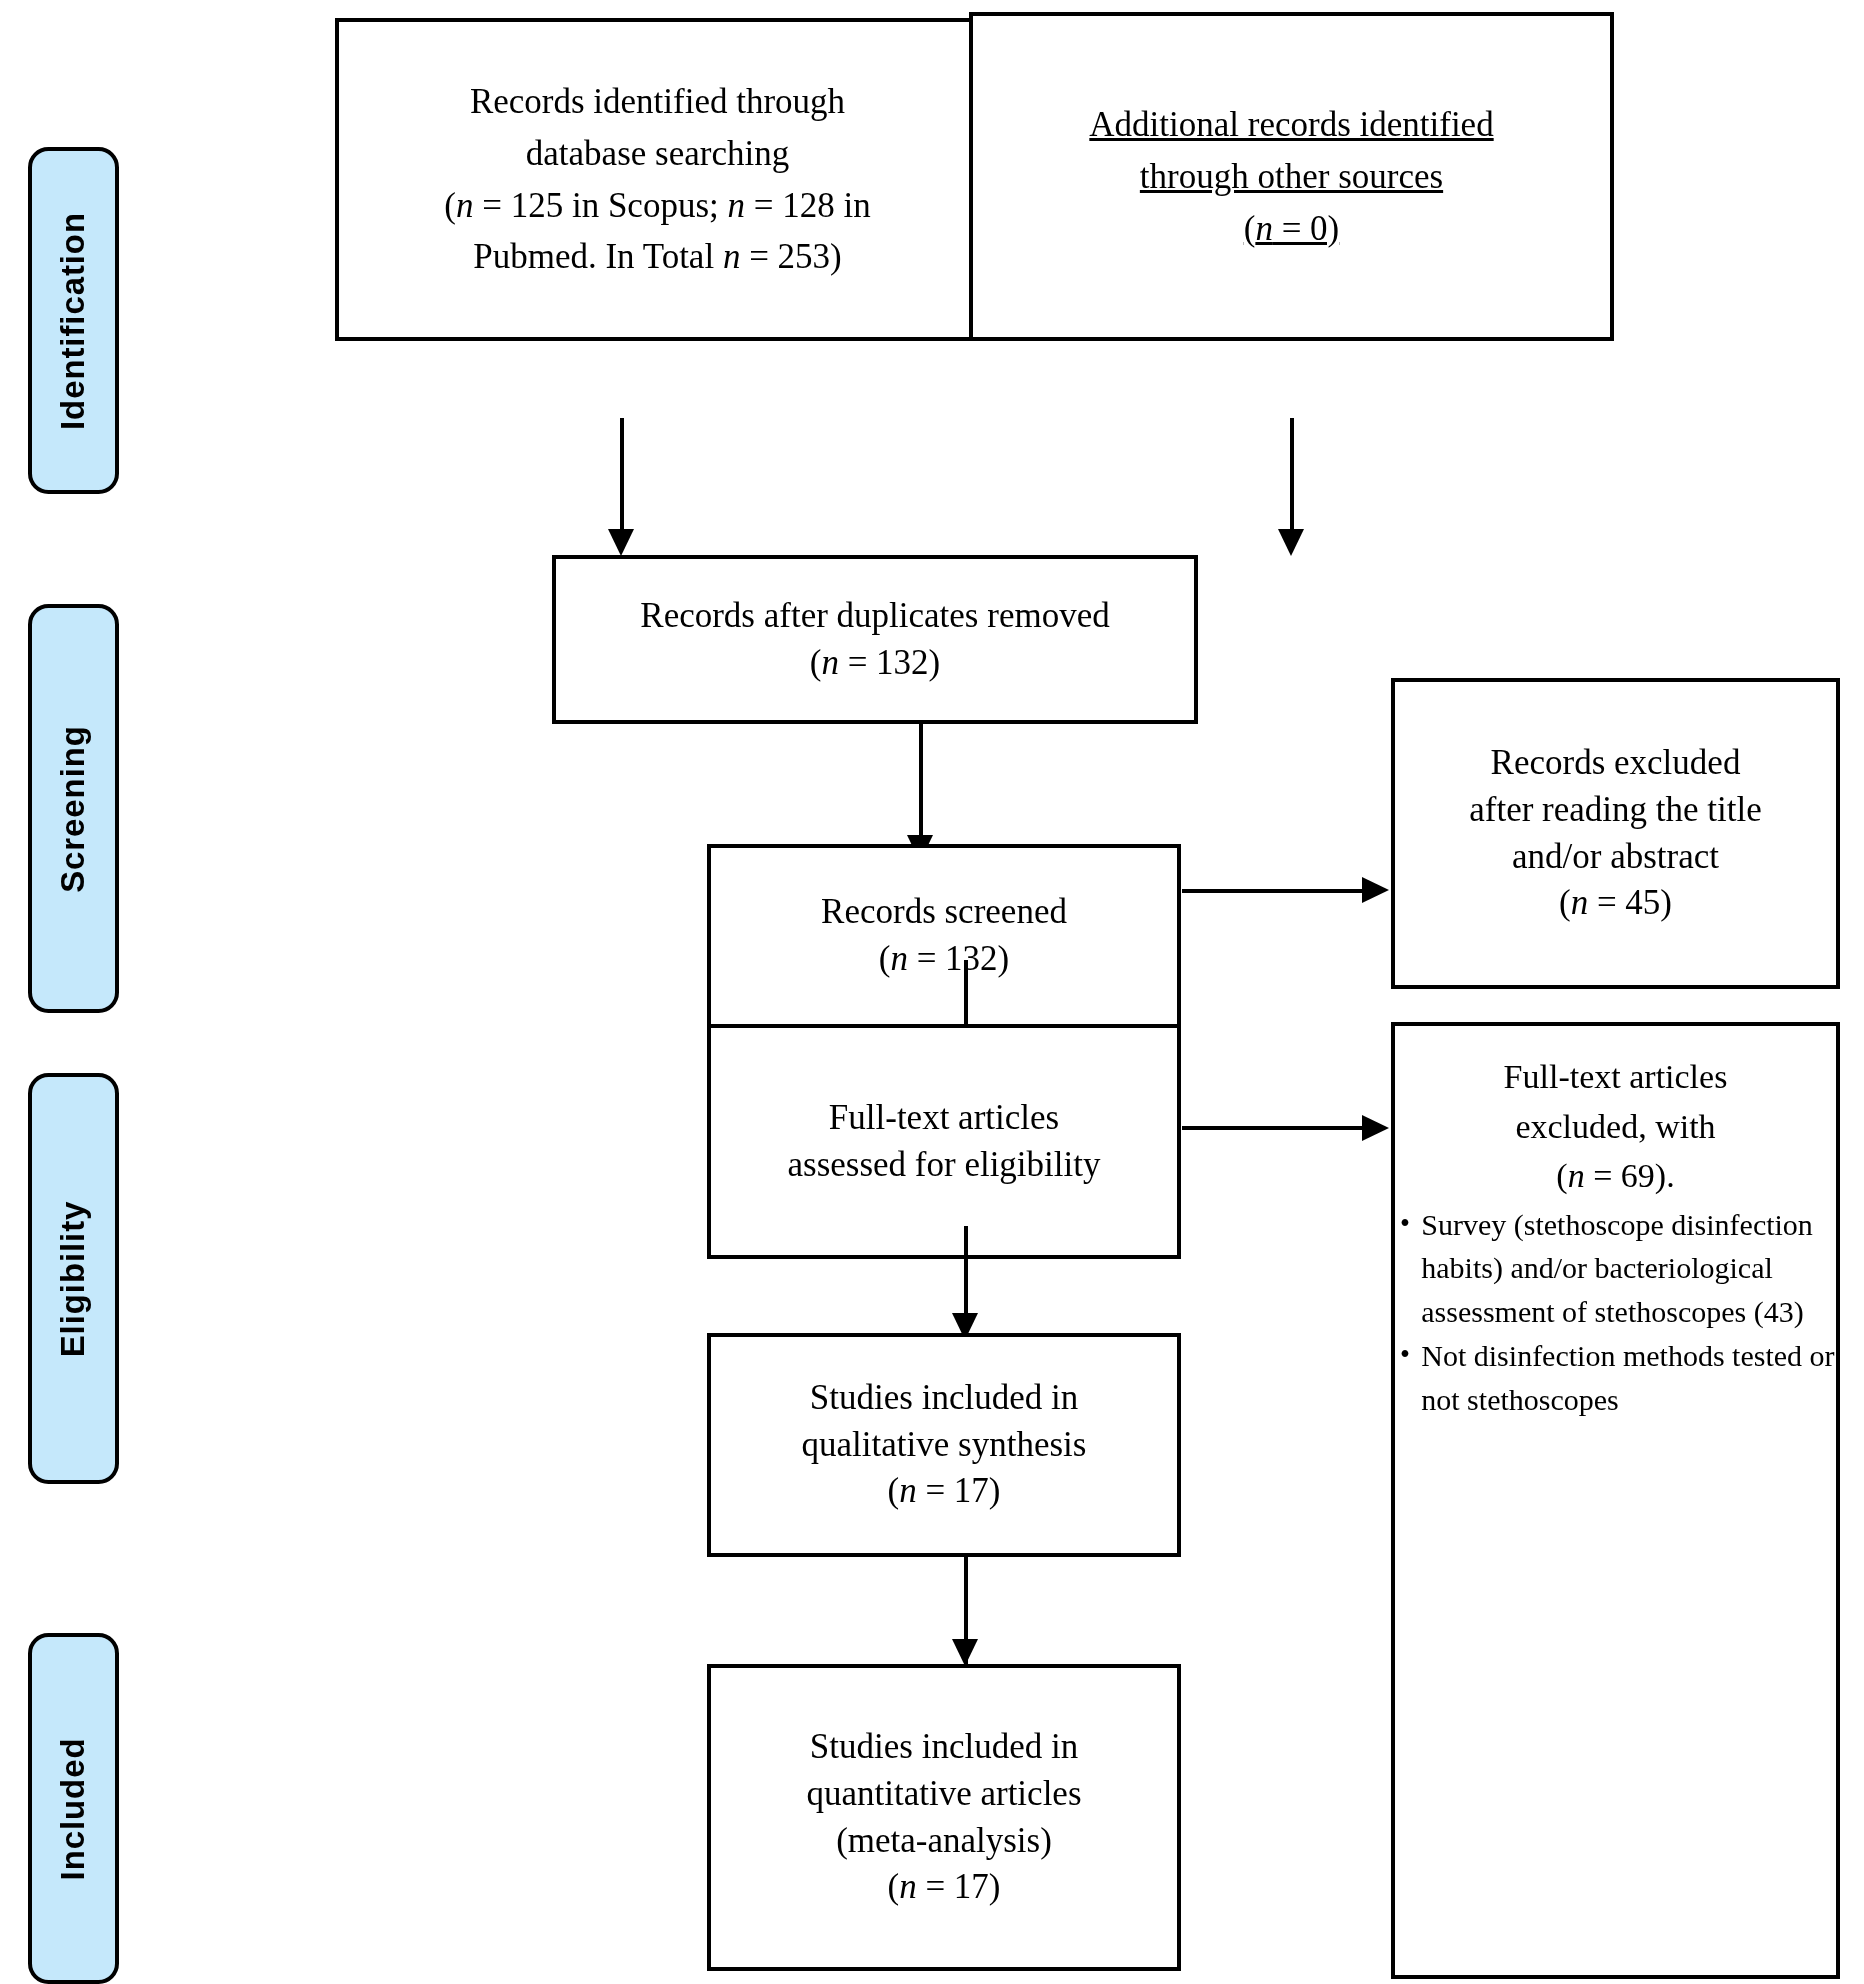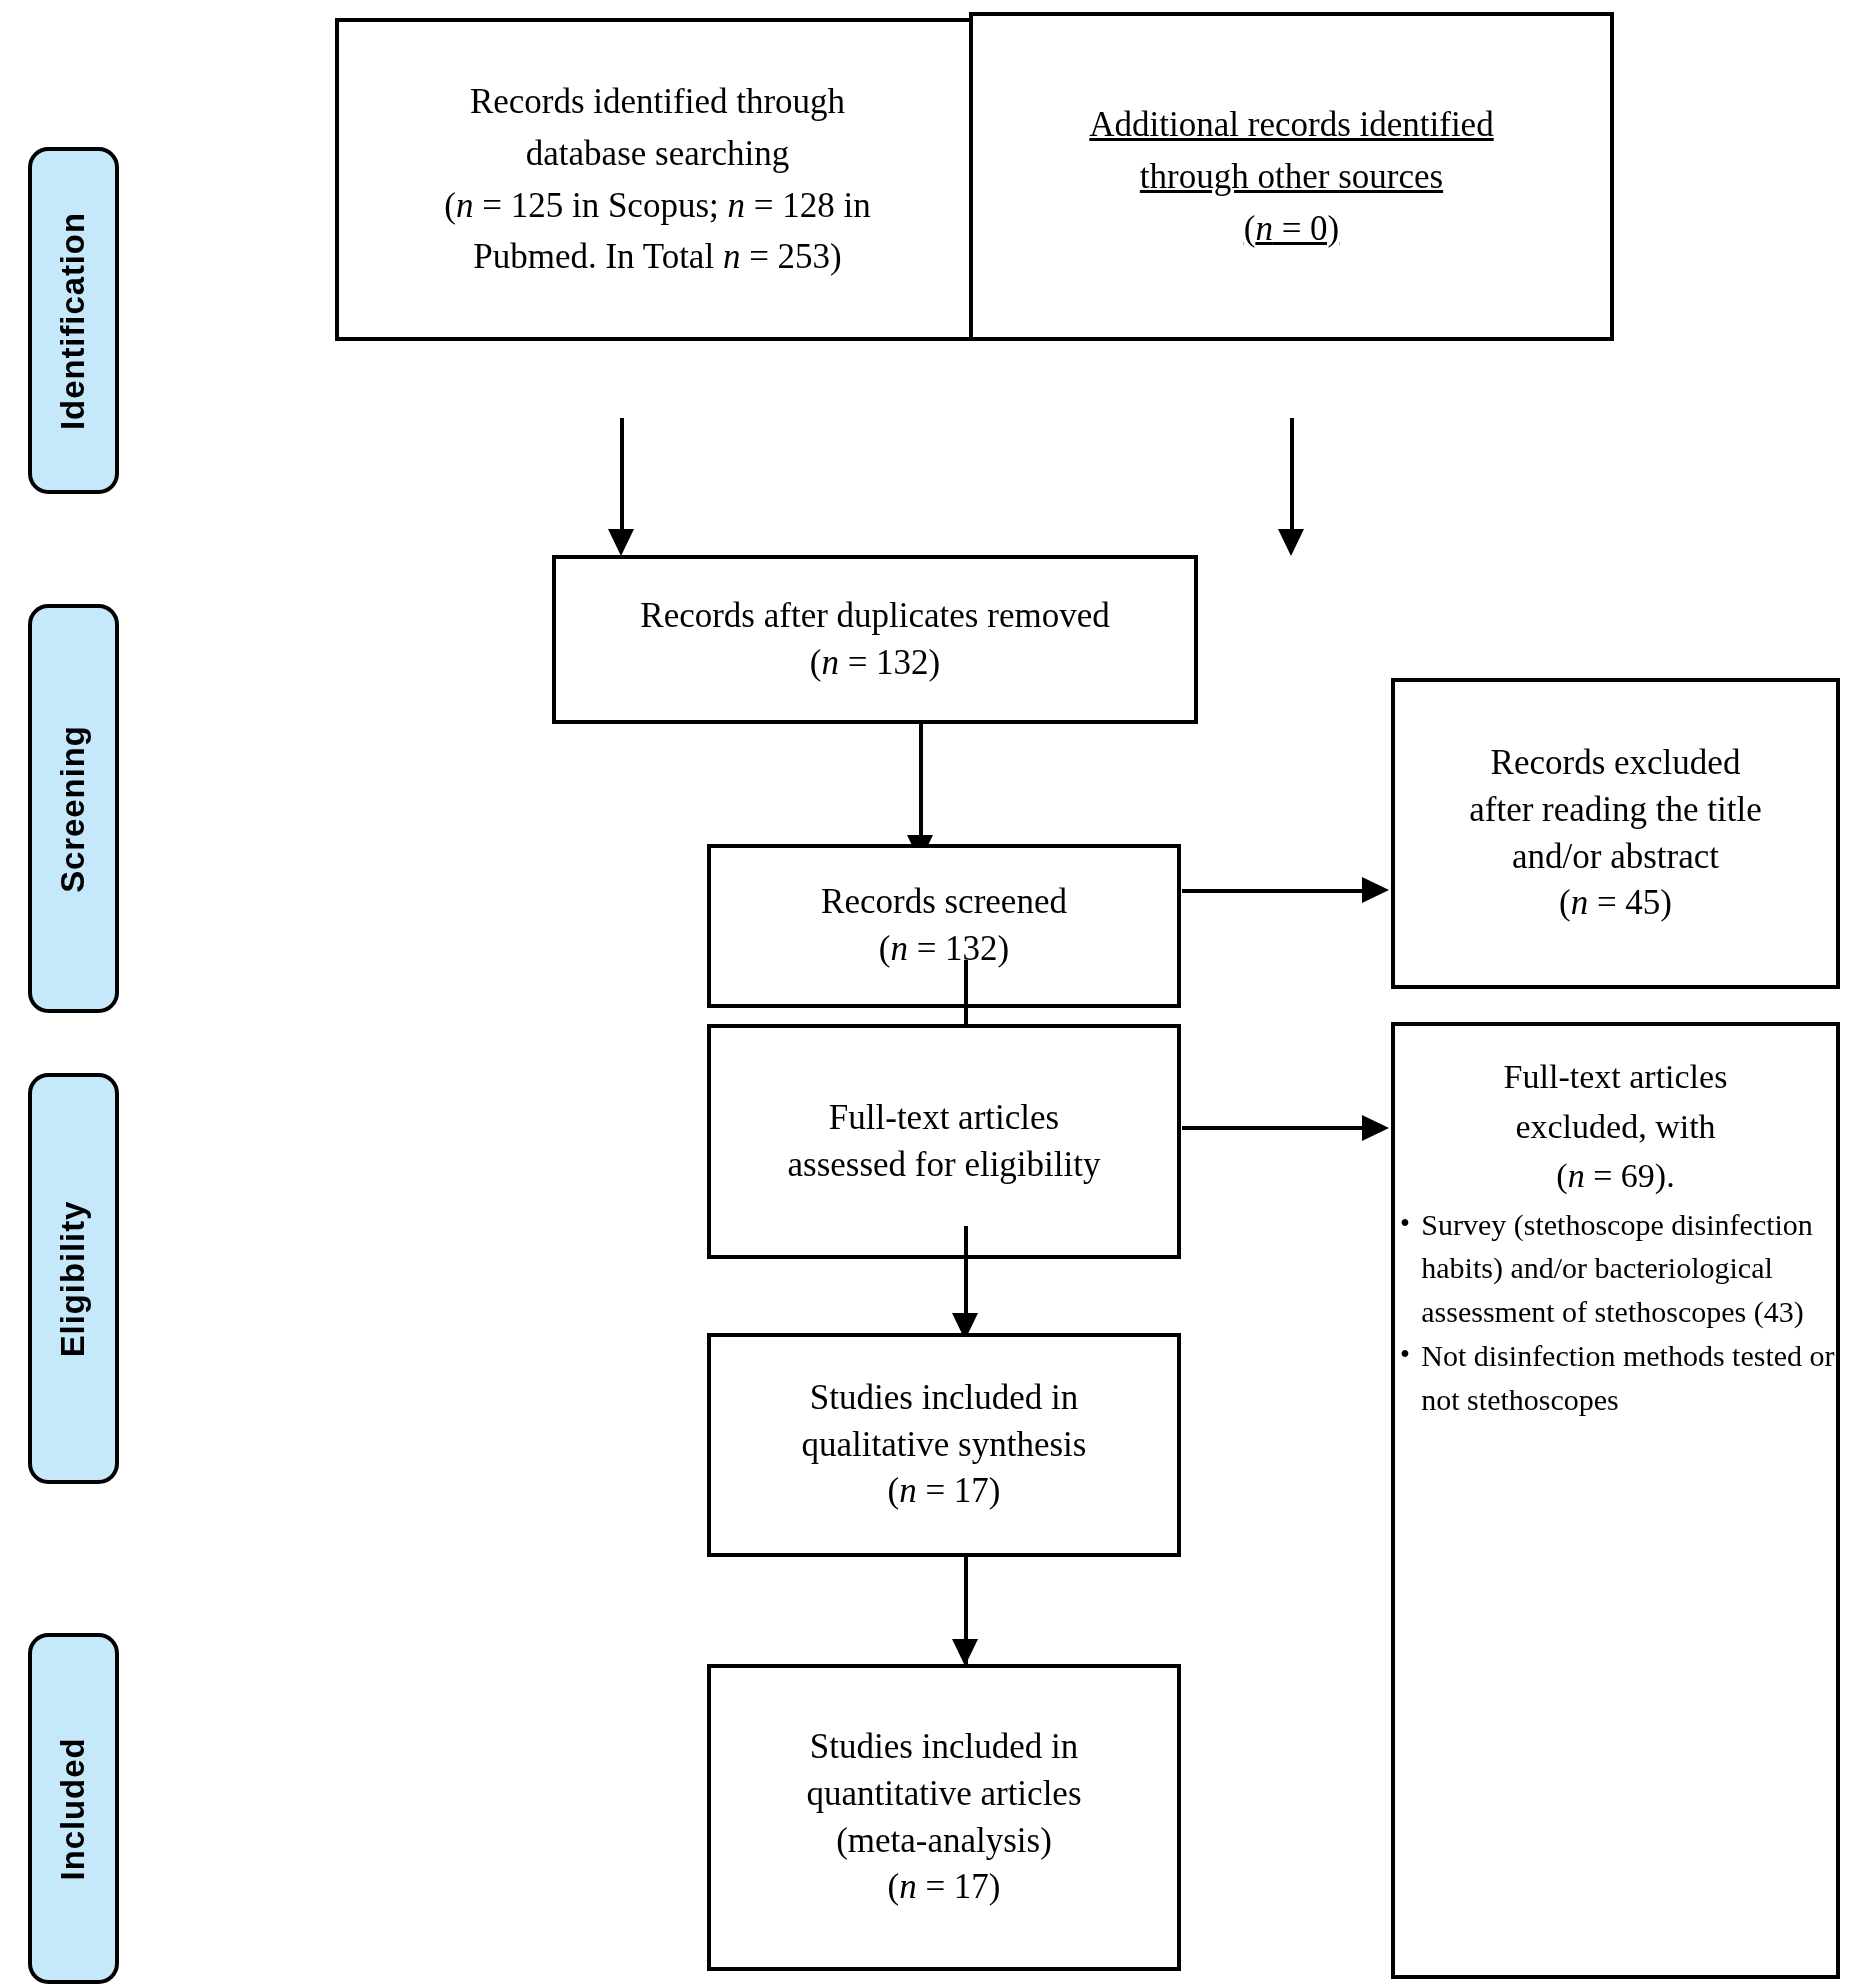--- a/index.html
+++ b/index.html
@@ -139,21 +139,21 @@
   <div class="arrow-down" style="left:1278px;top:529px;"></div>
 
   <div class="box tight" style="left:552px;top:555px;width:646px;height:169px;">
     <span class="ln">Records after duplicates removed</span>
     <span class="ln ital-n">(<span class="ital">n</span> = 132)</span>
   </div>
 
   <div class="vline" style="left:919px;top:724px;height:118px;"></div>
   <div class="arrow-down" style="left:907px;top:835px;"></div>
 
-  <div class="box tight" style="left:707px;top:844px;width:474px;height:164px;">
+  <div class="box tight" style="left:707px;top:844px;width:474px;height:184px;">
     <span class="ln">Records screened</span>
     <span class="ln ital-n">(<span class="ital">n</span> = 132)</span>
   </div>
 
   <div class="hline" style="left:1182px;top:889px;width:182px;"></div>
   <div class="arrow-right" style="left:1362px;top:877px;"></div>
 
   <div class="box tight" style="left:1391px;top:678px;width:449px;height:311px;">
     <span class="ln">Records excluded</span>
     <span class="ln">after reading the title</span>

